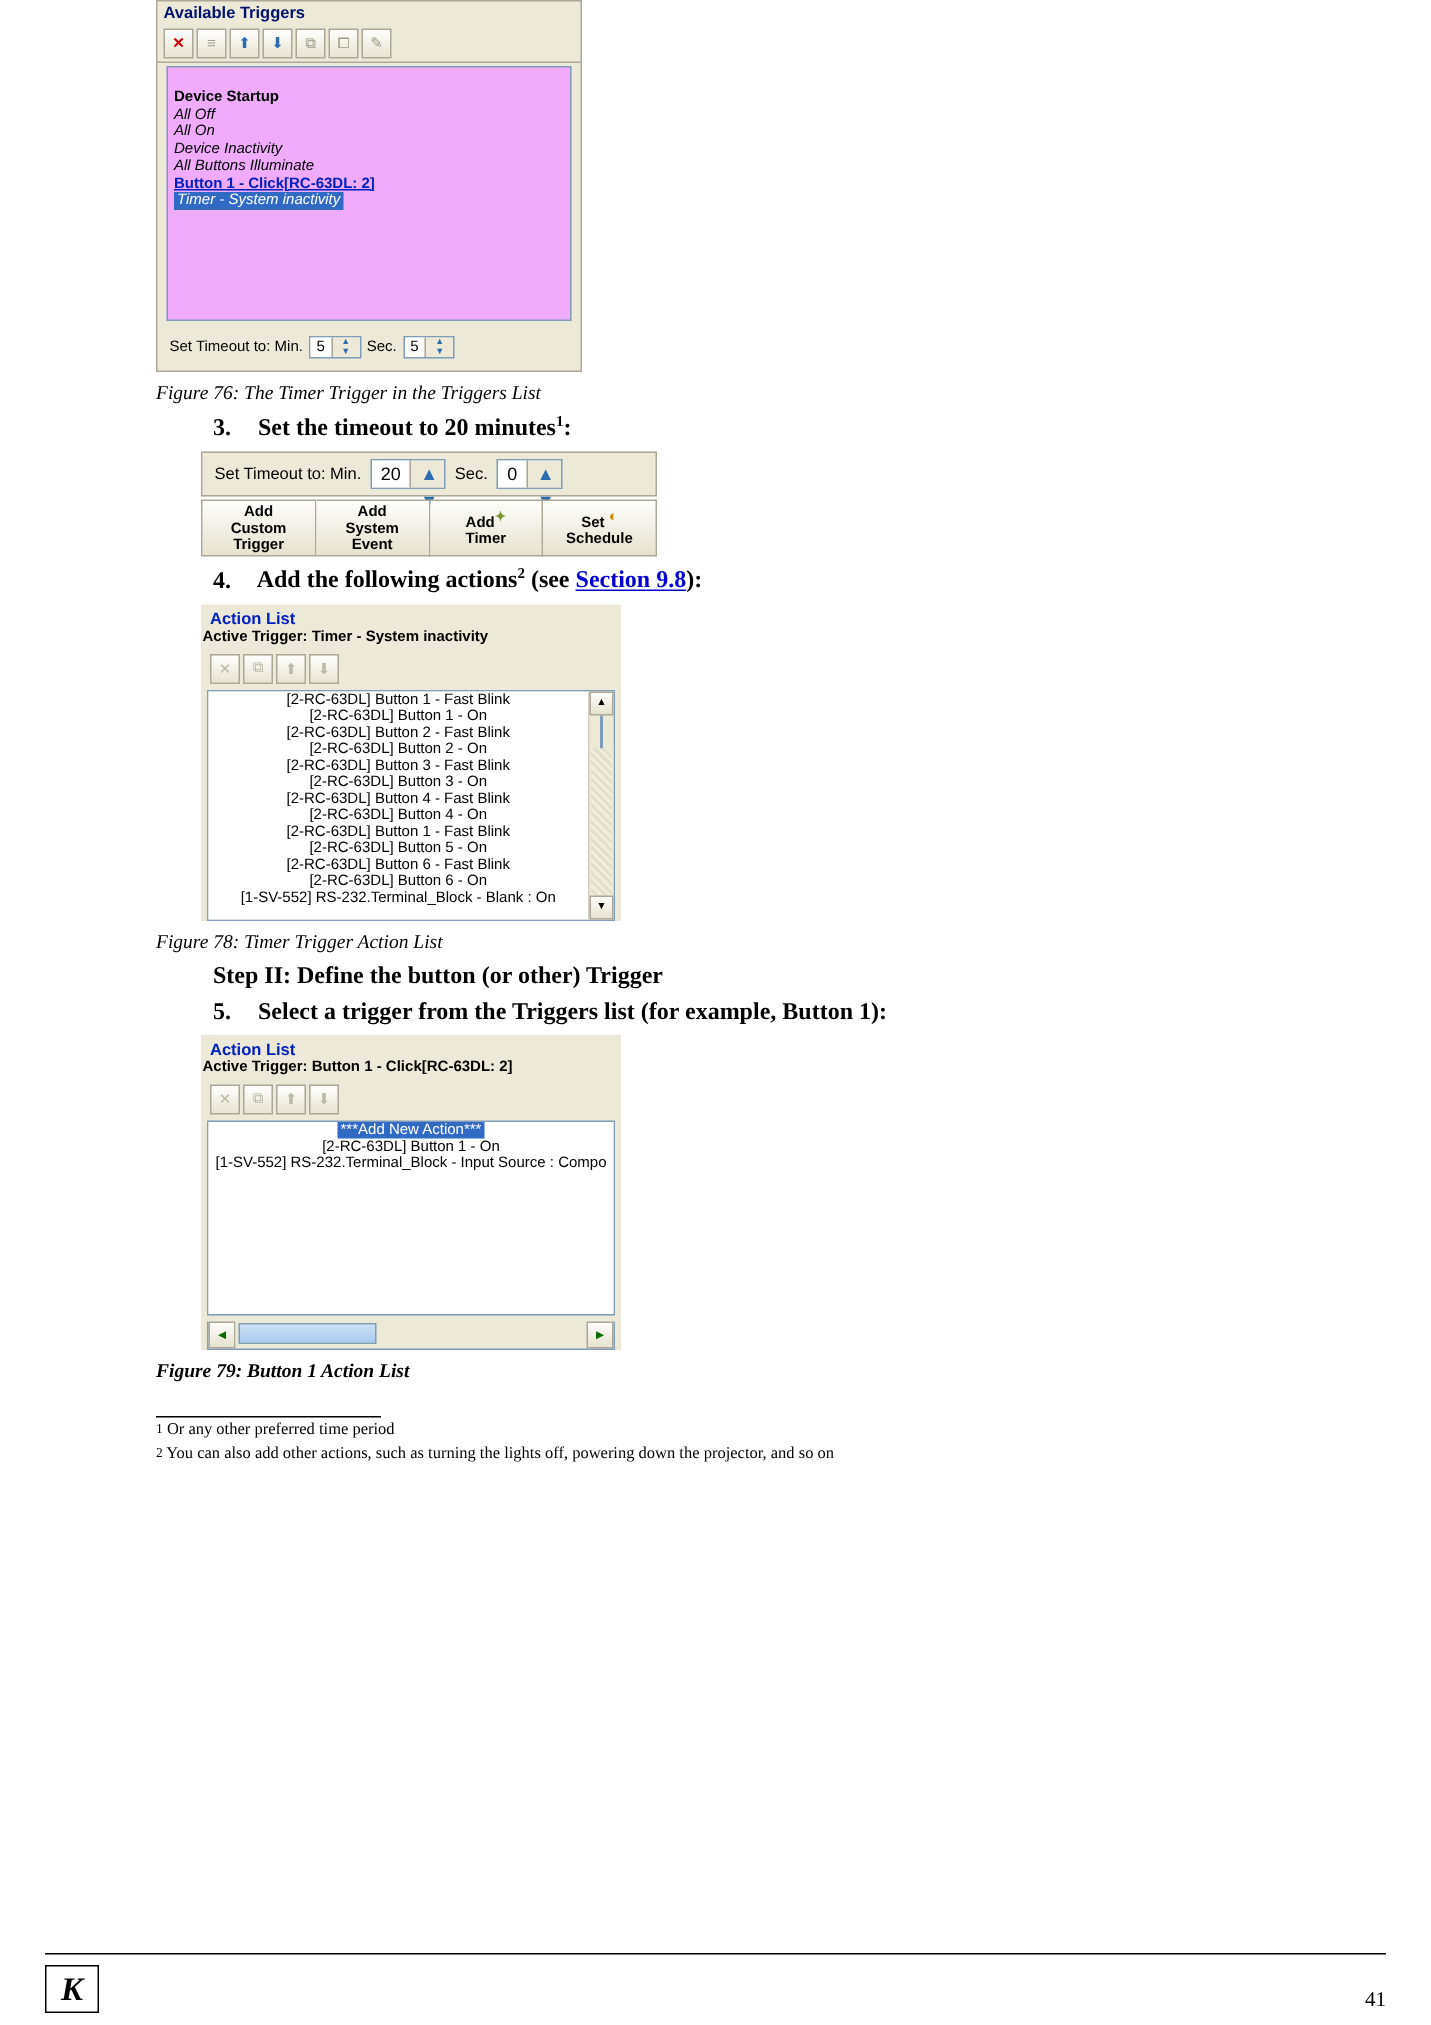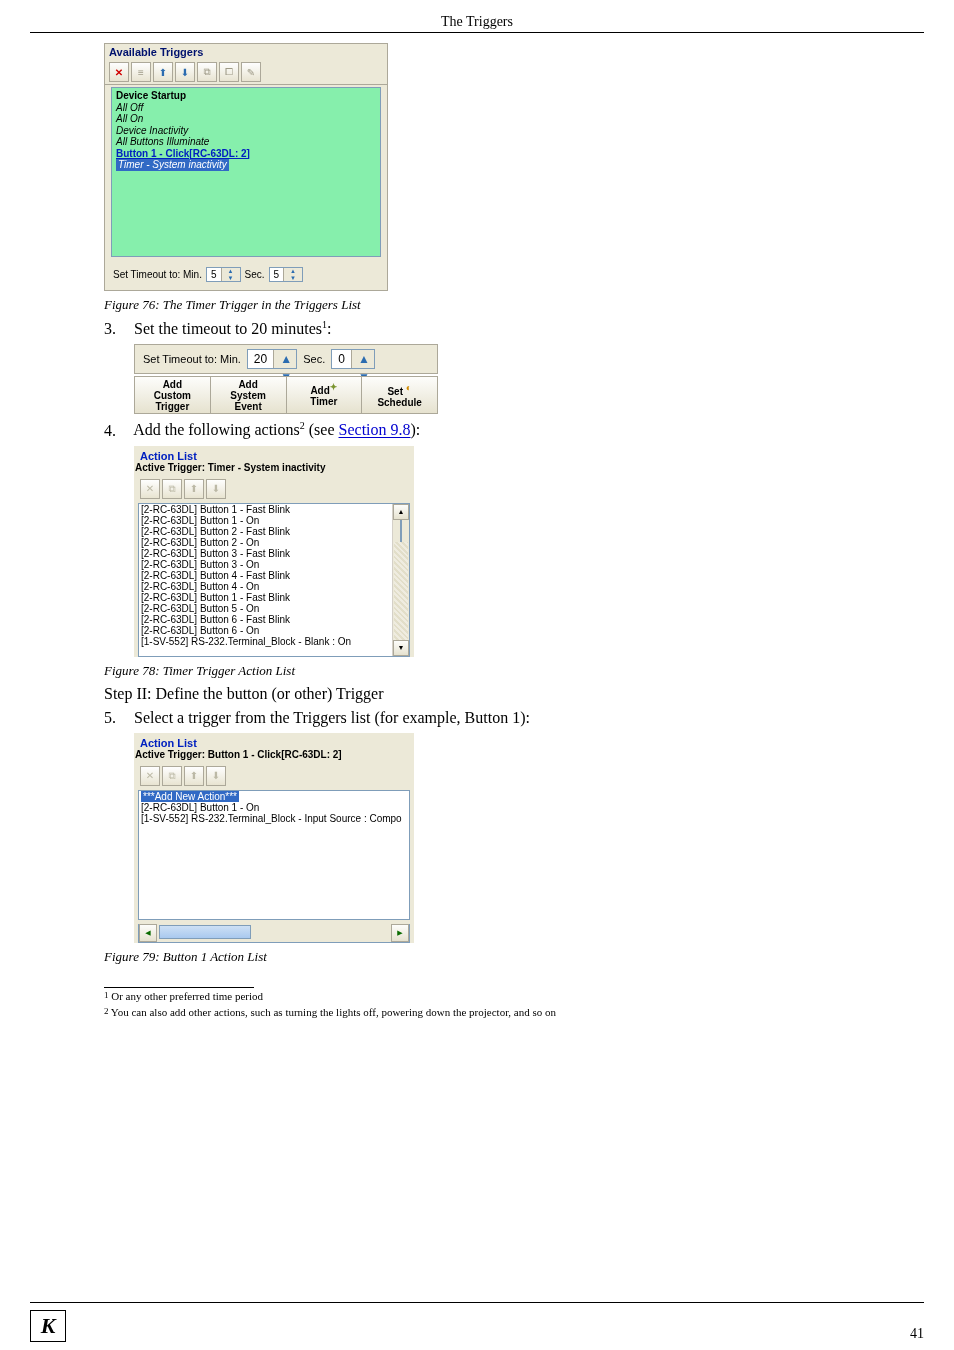--- a/index.html
+++ b/index.html
@@ -52,26 +52,26 @@
     border: 1px solid #aca899;
     background: linear-gradient(#fefefe,#e8e4d1);
     display: flex; align-items: center; justify-content: center;
     box-sizing: border-box;
     color: #888;
   }
   .tbtn.red { color: #d00000; font-weight: bold; }
   .tbtn.blue { color: #2b6cb0; }
   .tbtn.grey { color: #9e9a87; }
   .trigger-list {
-    background: #86efac;
+    background: #f0abfc;
     margin: 2px 6px;
     border: 1px solid #7f9db9;
     height: 170px;
     box-sizing: border-box;
-    padding: 2px 4px;
+    padding: 14px 4px;
     line-height: 1.15;
   }
   .trigger-list .bold { font-weight: bold; }
   .trigger-list .italic { font-style: italic; }
   .trigger-list .linkblue { color: #0020c0; font-weight: bold; text-decoration: underline; }
   .trigger-list .selected {
     background: #316ac5; color: #fff; padding: 0 2px; display: inline-block;
     font-style: italic;
   }
   .timeout-bar {
@@ -88,21 +88,22 @@
   .spin span { padding: 0 4px; font-size: 10px; background:#fff; line-height:14px;}
   .spin .arrow { width:10px; display:flex; flex-direction:column; font-size:6px; line-height:7px; text-align:center; background:#ece9d8; border-left:1px solid #aca899; color:#2b6cb0;}
 
   .figure-caption {
     font-style: italic;
     font-size: 13px;
     margin: 6px 0 6px 74px;
   }
   .body-step {
     font-size: 16px;
-    margin: 6px 0 6px 74px;
+    margin: 6px 0 6px 112px;
+    font-weight: bold;
   }
   .body-step .num { display:inline-block; width:26px; }
 
   
   .fig77 { width:304px; margin-left:104px; font-family:Tahoma,Verdana,sans-serif; }
   .fig77-top {
     background:#ece9d8; border:1px solid #aca899; display:flex; align-items:center; gap:6px;
     padding:4px 8px; font-size:11px;
     box-sizing:border-box;
   }
@@ -139,21 +140,21 @@
     border:1px solid #7f9db9;
     display:flex;
     box-sizing:border-box;
   }
   .list-body {
     flex:1; background:#fff; padding:0 2px;
     line-height:1.1;
     font-size:10px;
     overflow:hidden;
   }
-  .list-body div { white-space:nowrap; }
+  .list-body div { white-space:nowrap;text-align:center; }
   .vscroll {
     width:16px; background:#ece9d8; border-left:1px solid #d4d0c8;
     display:flex; flex-direction:column; justify-content:space-between; align-items:center;
   }
   .sb-btn { width:14px; height:14px; border:1px solid #aca899; background:linear-gradient(#fdfdfb,#e6e2cf); font-size:7px; display:flex; align-items:center; justify-content:center;}
   .sb-track { flex:1; width:14px; background:repeating-linear-gradient(45deg,#efece0 0 2px,#e2dec9 2px 4px);}
   .sb-thumb { height:20px; background:linear-gradient(#cde0f5,#a9c9ef); border:1px solid #7f9db9;}
 
   .hscroll {
     margin:0 4px 4px 4px;
@@ -185,21 +186,20 @@
   }
   .pagenum { font-size:14px; }
 
   .link { color: #0000d0; text-decoration: underline; }
   .sup { font-size: 10px; vertical-align: super; }
 </style>
 </head>
 <body>
 <div class="page">
 
-<div class="page-header">The Triggers</div>
 
 <div class="panel" style="width:284px; margin-left:74px;">
   <div class="panel-title">Available Triggers</div>
   <div class="toolbar" id="tb76">
         <div class="tbtn red">✕</div>
         <div class="tbtn grey">≡</div>
         <div class="tbtn blue">⬆</div>
         <div class="tbtn blue">⬇</div>
         <div class="tbtn grey">⧉</div>
         <div class="tbtn grey">⧠</div>
@@ -337,21 +337,21 @@
         </div>
   </div>
   <div class="hscroll">
     <div class="sb-btn green">◀</div>
     <div class="trackh">
           <div class="thumbh"></div>
         </div>
     <div class="sb-btn green">▶</div>
   </div>
 </div>
-<div class="figure-caption" style="margin-top:6px;">Figure 79: Button 1 Action List</div>
+<div class="figure-caption" style="margin-top:6px;font-weight:bold;">Figure 79: Button 1 Action List</div>
 
 <div style="height:16px;"></div>
 <hr class="footnote-rule">
 <div class="footnote">
   <span class="fnum">1</span><span> Or any other preferred time period</span>
 </div>
 <div class="footnote" style="margin-top:4px;">
   <span class="fnum">2</span><span> You can also add other actions, such as turning the lights off, powering down the projector, and so on</span>
 </div>
 

